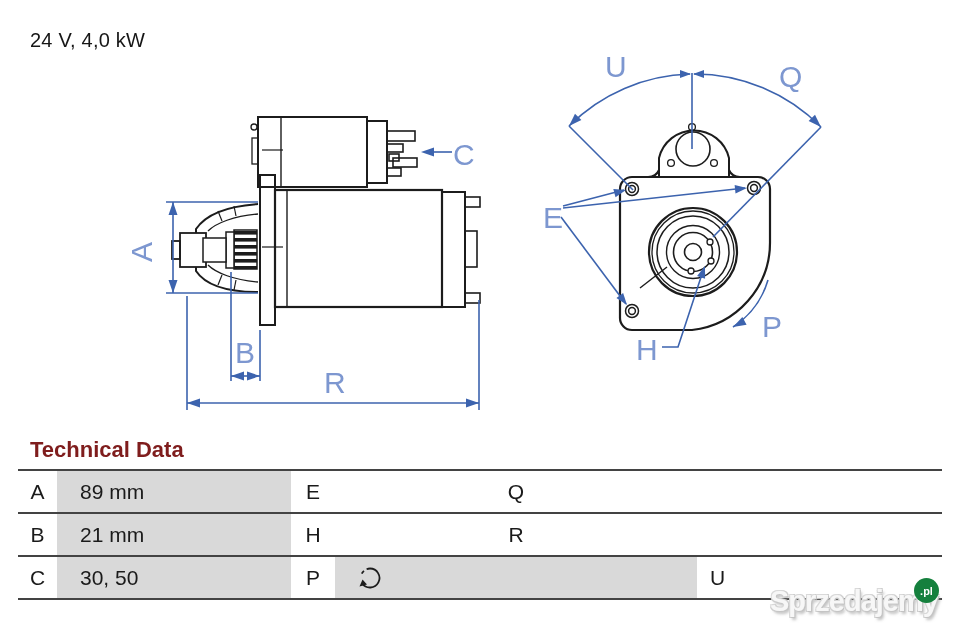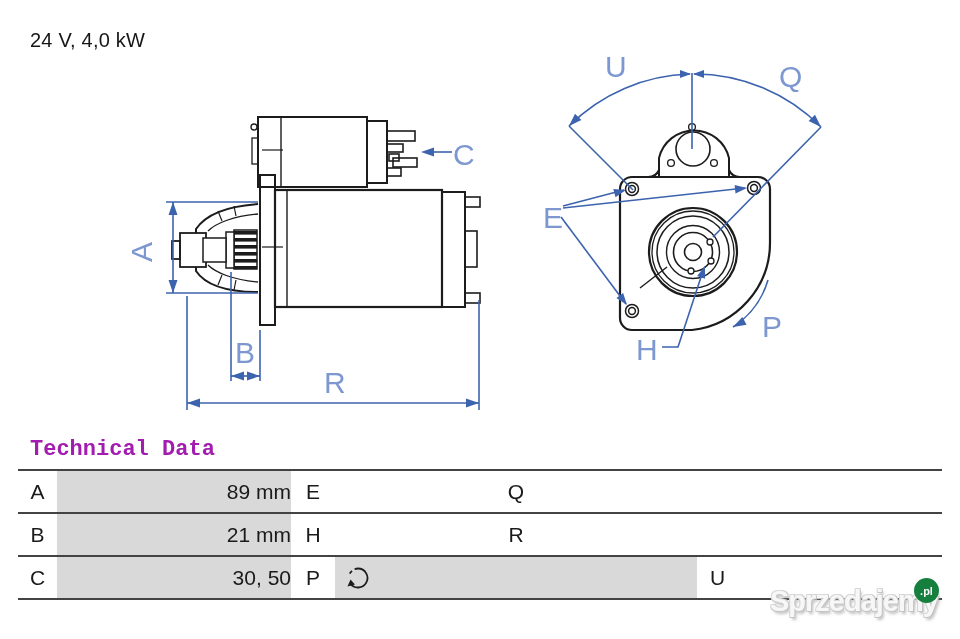--- a/index.html
+++ b/index.html
@@ -5,31 +5,31 @@
   html,body{margin:0;padding:0;}
   body{
     width:960px;height:639px;position:relative;background:#ffffff;overflow:hidden;
     font-family:"Liberation Sans", sans-serif;color:#1a1a1a;
   }
   .page-title{
     position:absolute;left:30px;top:13px;font-size:20px;letter-spacing:0.2px;color:#161616;margin-top:16px;
   }
   .drawing{position:absolute;left:0;top:0;}
   .tech-heading{
-    position:absolute;left:30px;top:437px;font-size:22px;font-weight:bold;color:#a21caf;font-family:Liberation Mono, monospace;
+    position:absolute;left:30px;top:437px;font-size:22px;font-weight:bold;color:#7f1d1d;
   }
   .ttable{
     position:absolute;left:18px;top:469px;width:924px;border-top:2px solid #434343;
   }
   .trow{
     display:grid;grid-template-columns:39px 234px 44px 362px 41px 204px;
     height:41px;line-height:41px;border-bottom:2px solid #434343;font-size:21px;
   }
   .kcell{background:#ffffff;text-align:center;}
-  .vcell{background:#d9d9d9;padding-left:11px;white-space:nowrap;overflow:hidden;text-align:right;}
+  .vcell{background:#d9d9d9;padding-left:23px;white-space:nowrap;overflow:hidden;}
   .icon-cell{display:flex;align-items:center;}
   .watermark{
     position:absolute;left:770px;top:585px;width:190px;height:45px;z-index:5;
     font-size:29px;font-weight:bold;letter-spacing:-1px;color:#f7f7f7;
     text-shadow:1px 1px 0 #c4c4c4,-1px -1px 0 #d9d9d9,1px -1px 0 #cfcfcf,-1px 1px 0 #cfcfcf,2px 3px 3px rgba(140,140,140,0.55);
   }
   .wm-badge{
     position:absolute;left:144px;top:-7px;width:25px;height:25px;border-radius:50%;
     background:#15803d;color:#fff;font-size:11px;font-weight:bold;letter-spacing:0;
     display:flex;align-items:center;justify-content:center;text-shadow:none;

